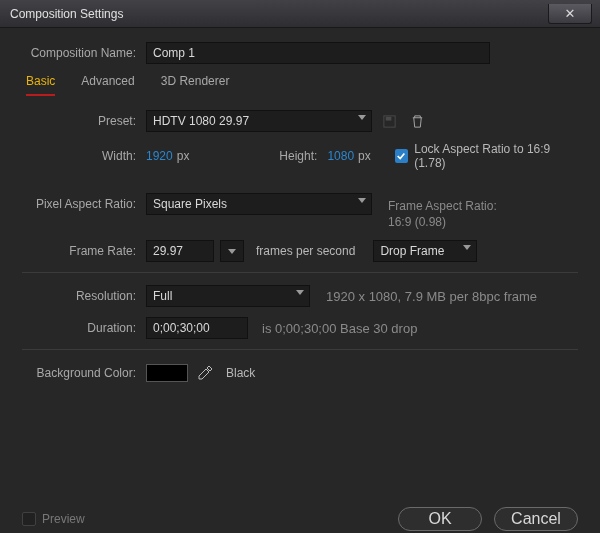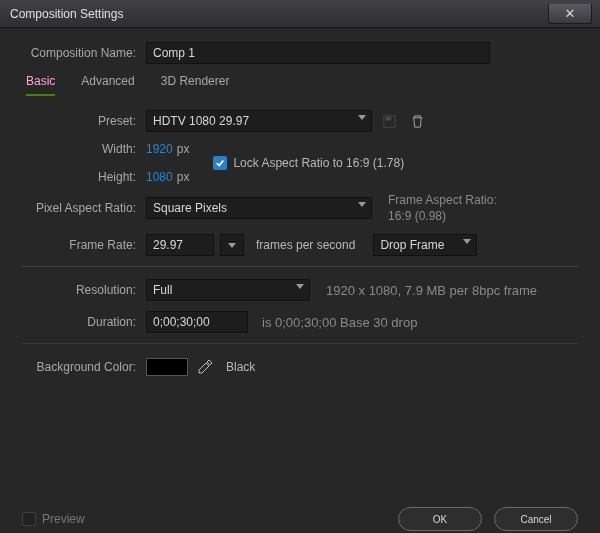--- a/index.html
+++ b/index.html
@@ -83,21 +83,21 @@
     border-right: 4px solid transparent;
     border-top: 5px solid #999;
   }
 
   .hotnum { color: #2a87d1; cursor: ew-resize; }
   .unit { color: #a8a8a8; margin-left: 4px; }
 
   
   .tabs { display: flex; gap: 26px; margin: 6px 0 14px 4px; }
   .tab { color: #a8a8a8; padding-bottom: 6px; cursor: default; }
-  .tab.active { color: #f9a8d4; border-bottom: 2px solid #4d7c0f; }
+  .tab.active { color: #eab308; border-bottom: 2px solid #b91c1c; }
 
   .section-gap { height: 6px; }
   .hr { border: none; border-top: 1px solid #3b3b3b; margin: 6px 0 12px 0; }
 
   
   .iconbtn {
     width: 22px; height: 22px;
     display: inline-flex; align-items: center; justify-content: center;
     margin-left: 6px;
     color: #9a9a9a;
@@ -131,32 +131,32 @@
     position: absolute; left: 0; right: 0; bottom: 2px;
     display: flex; align-items: center;
     padding: 0 22px;
   }
   .btn {
     height: 24px; min-width: 84px;
     border: 1px solid #6a6a6a;
     border-radius: 12px;
     background: #2e2e2e;
     color: #d8d8d8;
-    font-size: 10px;
+    font-size: 16px;
     display: inline-flex; align-items: center; justify-content: center;
     margin-left: 12px;
     cursor: default;
   }
   .hint { color: #8a8a8a; font-size: 13px; }
-  .fr-info { margin-left: 16px; color: #8a8a8a; line-height: 1.35; }
+  .fr-info { margin-left: 16px; color: #8a8a8a; line-height: 1.35; margin-top: 20px; }
 
   .wh-block {
     display: flex; align-items: center; margin-bottom: 2px;
   }
-  .wh-labels { display: flex; flex-direction: column; gap: 14px; }
+  .wh-labels { display: flex; flex-direction: row; gap: 14px; }
   .lock-block { margin-left: 24px; display: flex; align-items: center; }
 </style>
 </head>
 <body>
 
 <div class="titlebar">
   <span>Composition Settings</span>
   <span class="spacer"></span>
   <div class="close-btn">
     <span>✕</span>

